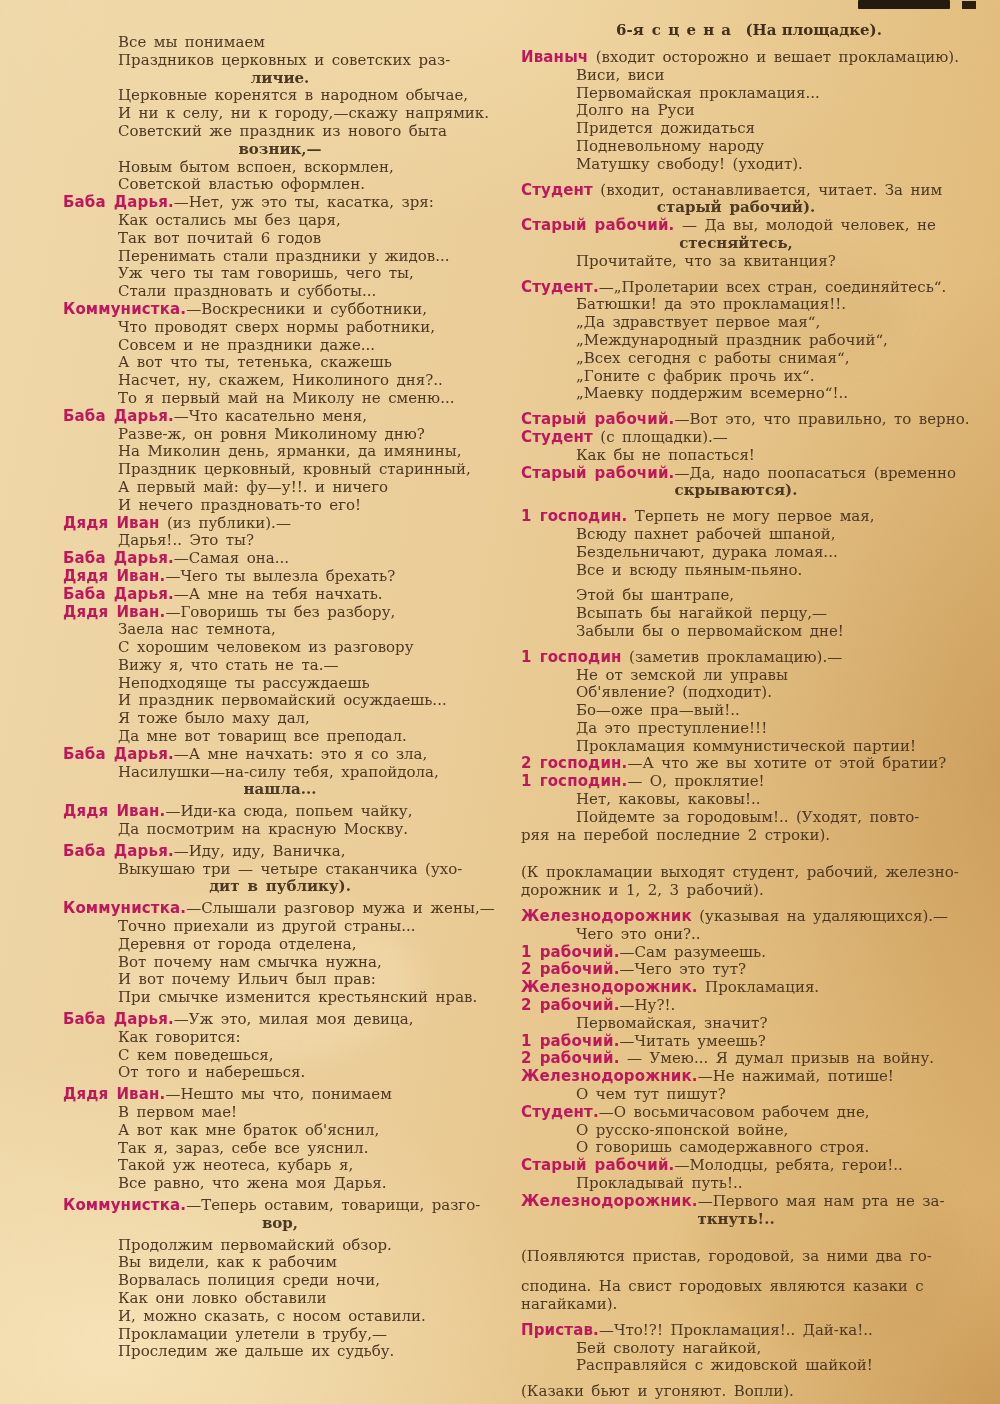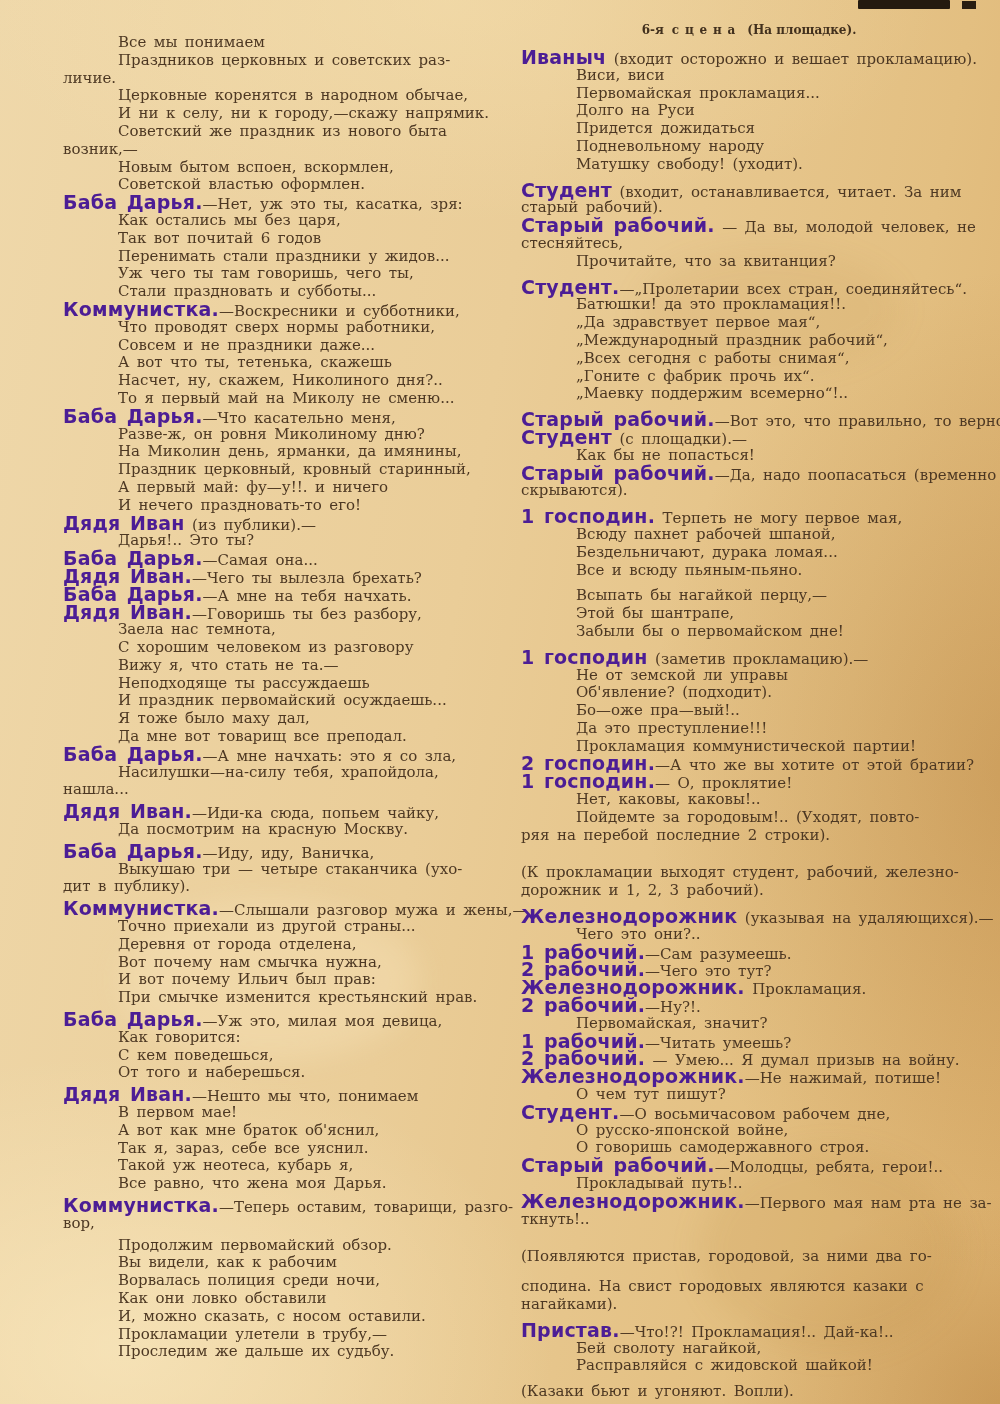--- a/index.html
+++ b/index.html
@@ -18,31 +18,31 @@
   .stain.s1{left:640px;top:250px;width:260px;height:120px;background:rgba(190,140,70,0.10);}
   .stain.s2{left:120px;top:900px;width:300px;height:160px;background:rgba(255,240,205,0.25);}
   .stain.s3{left:700px;top:1150px;width:260px;height:200px;background:rgba(185,130,60,0.12);}
   .header-rule{position:absolute;top:0;left:858px;width:92px;height:9px;background:#241a0f;border-radius:1px;}
   .header-dot{position:absolute;top:1px;left:962px;width:14px;height:8px;background:#2a1e11;}
   .col{position:absolute;}
   .col-left{left:63px;top:34px;width:460px;}
   .col-right{left:521px;top:20px;width:456px;}
   .ln{height:17.8px;line-height:17.8px;font-size:15px;white-space:nowrap;word-spacing:0.18em;}
   .ln.verse{padding-left:55px;}
-  .ln.right{text-align:left;padding-right:26px;}
+  .ln.right{text-align:center;padding-right:26px;font-weight:bold;}
   .ln.center{}
   .ln.flush{padding-left:0;margin-top:12px;}
   .ln.speaker .name{
     font-family:"DejaVu Sans","Liberation Sans",sans-serif;
-    font-weight:bold;font-size:19px;color:#4c1d95;letter-spacing:0.01em;
+    font-weight:bold;font-size:15px;color:#be185d;letter-spacing:0.01em;
   }
   .col-left .gap{height:4px;}
   .col-right .gap{height:8px;}
   .scene-heading{
-    text-align:center;font-size:12px;font-weight:bold;color:#42301d;
+    text-align:center;font-size:15px;font-weight:bold;color:#42301d;
     height:20px;line-height:20px;margin-bottom:9px;white-space:nowrap;
   }
   .scene-heading .sp{letter-spacing:0.48em;margin:0 2px 0 8px;}
 </style>
 </head>
 <body>
 
 <div class="stain s1"></div>
 <div class="stain s2"></div>
 <div class="stain s3"></div>
@@ -161,22 +161,22 @@
     <div class="ln speaker"><span class="name">Студент</span> (с площадки).—</div>
     <div class="ln verse">Как бы не попасться!</div>
     <div class="ln speaker"><span class="name">Старый рабочий.</span>—Да, надо поопасаться (временно</div>
     <div class="ln right">скрываются).</div>
     <div class="gap"></div>
     <div class="ln speaker"><span class="name">1 господин.</span> Терпеть не могу первое мая,</div>
     <div class="ln verse">Всюду пахнет рабочей шпаной,</div>
     <div class="ln verse">Бездельничают, дурака ломая...</div>
     <div class="ln verse">Все и всюду пьяным-пьяно.</div>
     <div class="gap"></div>
+    <div class="ln verse">Этой бы шантрапе,</div>
     <div class="ln verse">Всыпать бы нагайкой перцу,—</div>
-    <div class="ln verse">Этой бы шантрапе,</div>
     <div class="ln verse">Забыли бы о первомайском дне!</div>
     <div class="gap"></div>
     <div class="ln speaker"><span class="name">1 господин</span> (заметив прокламацию).—</div>
     <div class="ln verse">Не от земской ли управы</div>
     <div class="ln verse">Об'явление? (подходит).</div>
     <div class="ln verse">Бо—оже пра—вый!..</div>
     <div class="ln verse">Да это преступление!!!</div>
     <div class="ln verse">Прокламация коммунистической партии!</div>
     <div class="ln speaker"><span class="name">2 господин.</span>—А что же вы хотите от этой братии?</div>
     <div class="ln speaker"><span class="name">1 господин.</span>— О, проклятие!</div>

